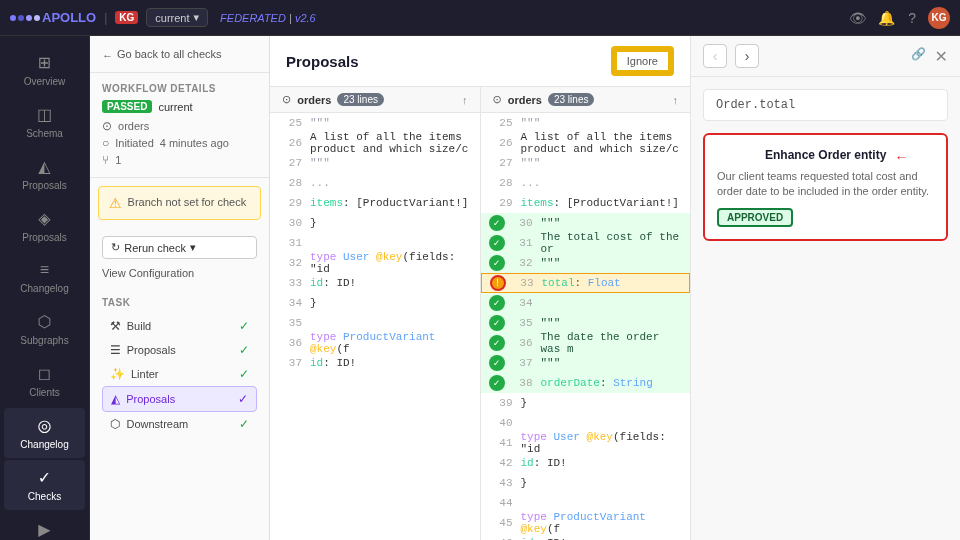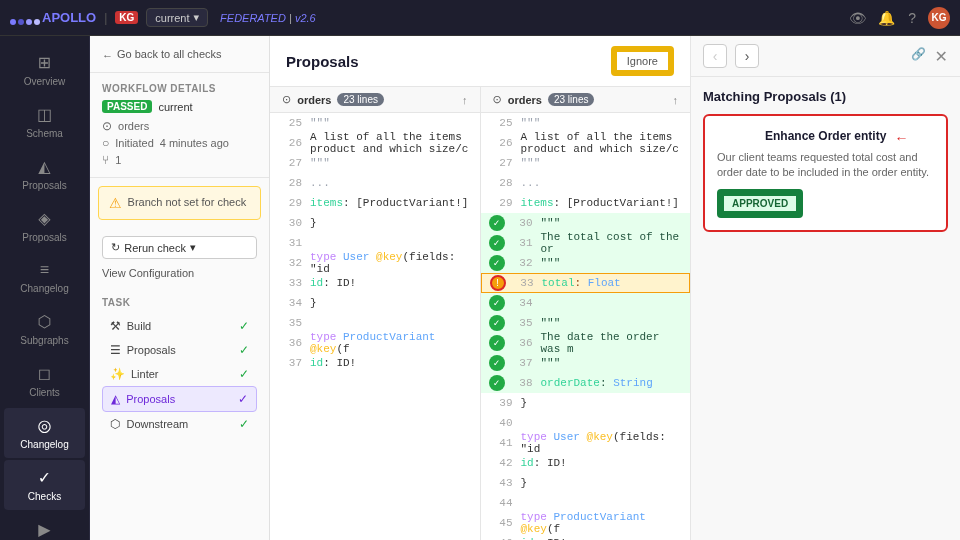--- a/index.html
+++ b/index.html
@@ -1,20 +1,20 @@
 <!DOCTYPE html>
 <html><head>
   <meta charset="utf-8">
   <style>
     * { box-sizing: border-box; margin: 0; padding: 0; }
     body { font-family: -apple-system, BlinkMacSystemFont, 'Segoe UI', sans-serif; font-size: 12px; background: #1a1a2e; color: #333; width: 960px; height: 540px; overflow: hidden; }
 
     
     .topbar { display: flex; align-items: center; height: 36px; background: #1e1e2e; border-bottom: 1px solid #333; padding: 0 10px; gap: 8px; }
-    .apollo-logo { display: flex; align-items: flex-end; gap: 2px; color: #7b7bff; font-weight: bold; font-size: 13px; }
+    .apollo-logo { display: flex; align-items: center; gap: 2px; color: #7b7bff; font-weight: bold; font-size: 13px; }
     .logo-dots { display: flex; gap: 2px; }
     .logo-dot { width: 6px; height: 6px; border-radius: 50%; }
     .logo-dot.d1 { background: #7b7bff; }
     .logo-dot.d2 { background: #5555cc; }
     .logo-dot.d3 { background: #9999ff; }
     .logo-dot.d4 { background: #bbbbff; }
     .topbar-sep { color: #555; }
     .topbar-branch { display: flex; align-items: center; gap: 4px; background: #2a2a3e; border: 1px solid #444; border-radius: 4px; padding: 2px 8px; color: #ccc; font-size: 11px; cursor: pointer; }
     .topbar-badge { background: #cc3333; color: white; border-radius: 3px; padding: 1px 4px; font-size: 10px; font-weight: bold; }
     .topbar-federated { color: #aaa; font-size: 11px; margin-left: 4px; font-style: italic; }
@@ -96,21 +96,21 @@
 
     .right-panel-content { padding: 12px; }
     .order-total-box { border: 1px solid #e5e5e5; border-radius: 4px; padding: 8px 12px; background: white; margin-bottom: 12px; font-size: 12px; color: #555; font-family: 'Courier New', monospace; }
     .matching-title { font-size: 13px; font-weight: 600; color: #1a1a2e; margin-bottom: 10px; }
 
     .proposal-card { border: 2px solid #dc2626; border-radius: 6px; padding: 12px; background: white; }
     .proposal-card-header { display: flex; align-items: center; gap: 8px; margin-bottom: 6px; padding-left: 48px; }
     .proposal-card-title { font-size: 12px; font-weight: 600; color: #1a1a2e; }
     .arrow-icon { color: #dc2626; font-size: 14px; }
     .proposal-card-desc { font-size: 11px; color: #666; line-height: 1.4; margin-bottom: 8px; }
-    .approved-badge { background: #dcfce7; color: #166534; border: 7px solid #15803d; border-radius: 4px; padding: 2px 8px; font-size: 10px; font-weight: 600; display: inline-block; }
+    .approved-badge { background: #dcfce7; color: #166534; border: 2px solid #15803d; border-radius: 4px; padding: 2px 8px; font-size: 10px; font-weight: 600; display: inline-block; }
   </style>
 </head>
 <body>
 
 <div class="topbar">
   <div class="apollo-logo">
     <div class="logo-dots">
       <div class="logo-dot d1"></div>
       <div class="logo-dot d2"></div>
       <div class="logo-dot d3"></div>
@@ -440,21 +440,21 @@
   <div class="right-panel">
     <div class="right-panel-header">
       <div class="nav-btn disabled">‹</div>
       <div class="nav-btn">›</div>
       <div class="panel-actions">
         <span style="color:#888; cursor:pointer;">🔗</span>
         <span style="color:#888; cursor:pointer; font-size:16px;">✕</span>
       </div>
     </div>
     <div class="right-panel-content">
-      <div class="matching-title">Matching Proposals (1)</div>
+      <div class="order-total-box">Order.total</div>
       <div class="proposal-card">
         <div class="proposal-card-header">
           <span class="proposal-card-title">Enhance Order entity</span>
           <span class="arrow-icon">←</span>
         </div>
         <div class="proposal-card-desc">Our client teams requested total cost and order date to be included in the order entity.</div>
         <span class="approved-badge">APPROVED</span>
       </div>
     </div>
   </div>

